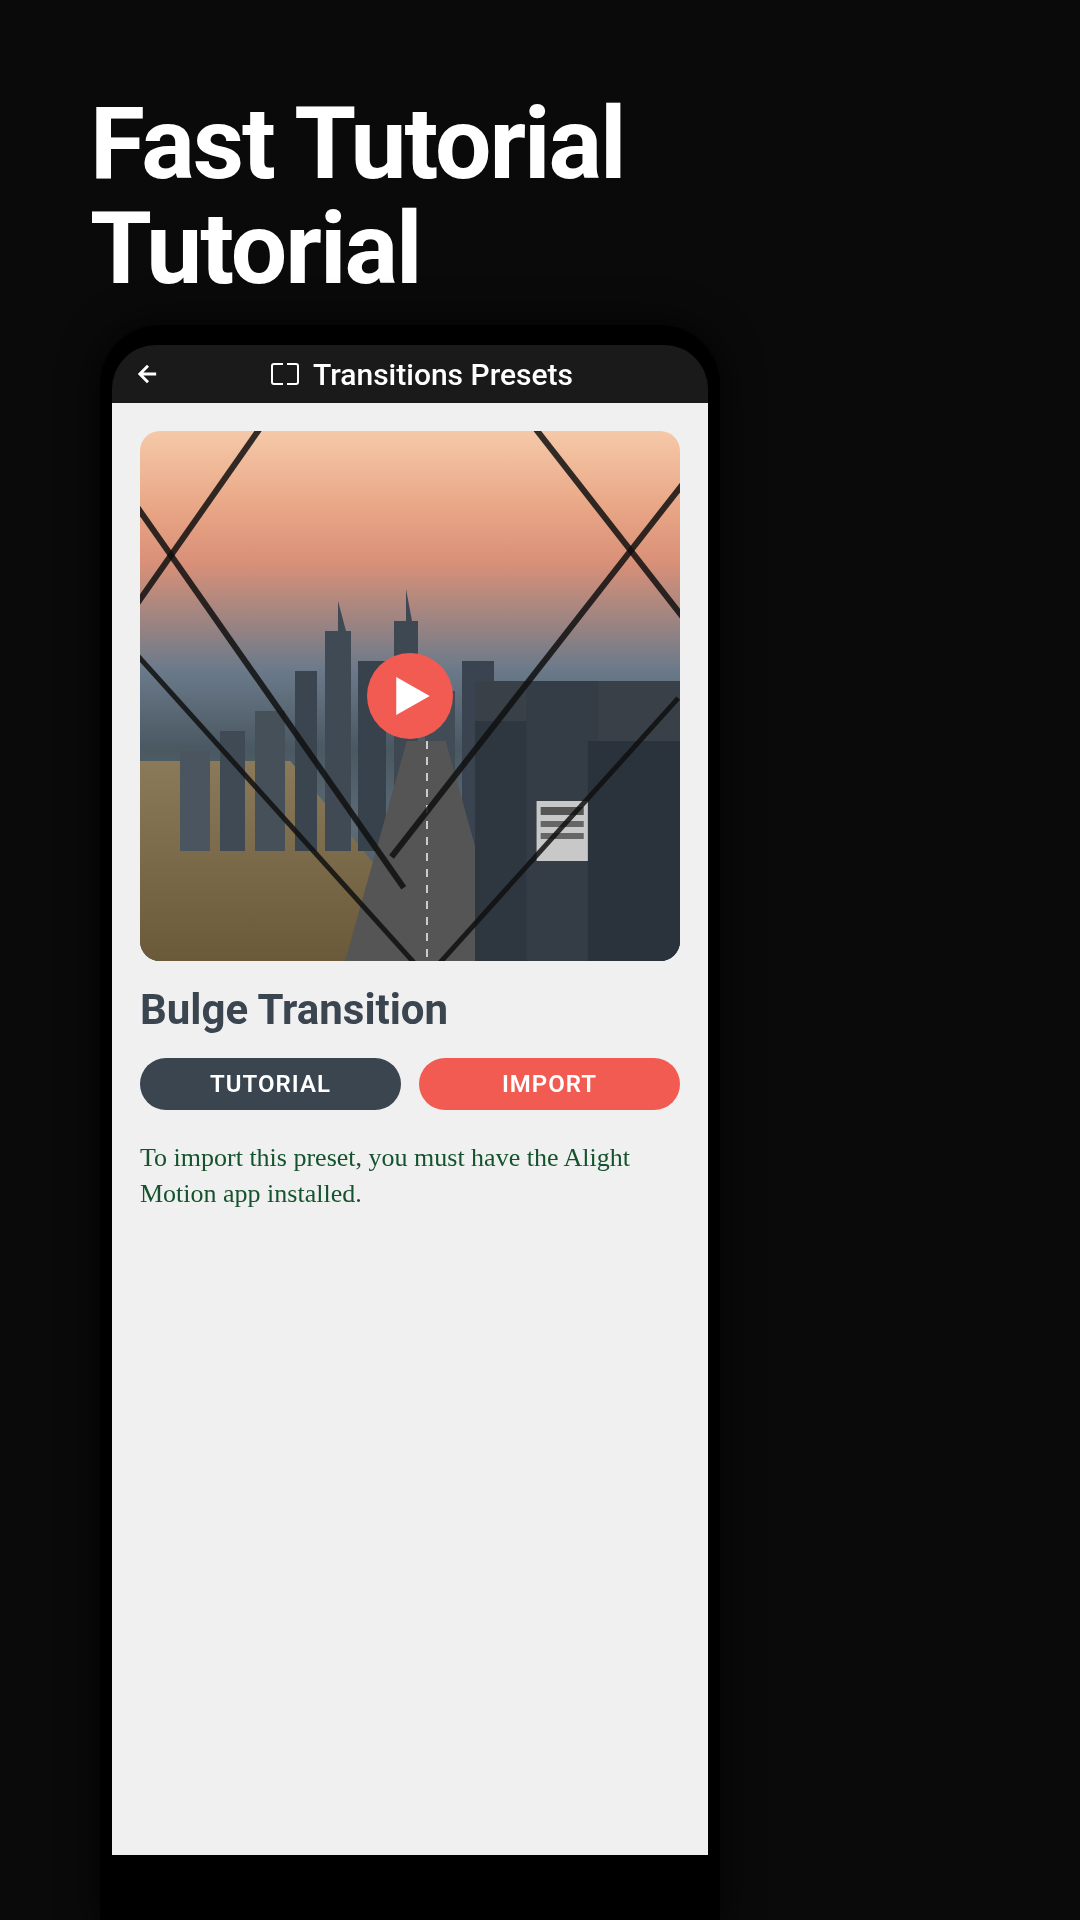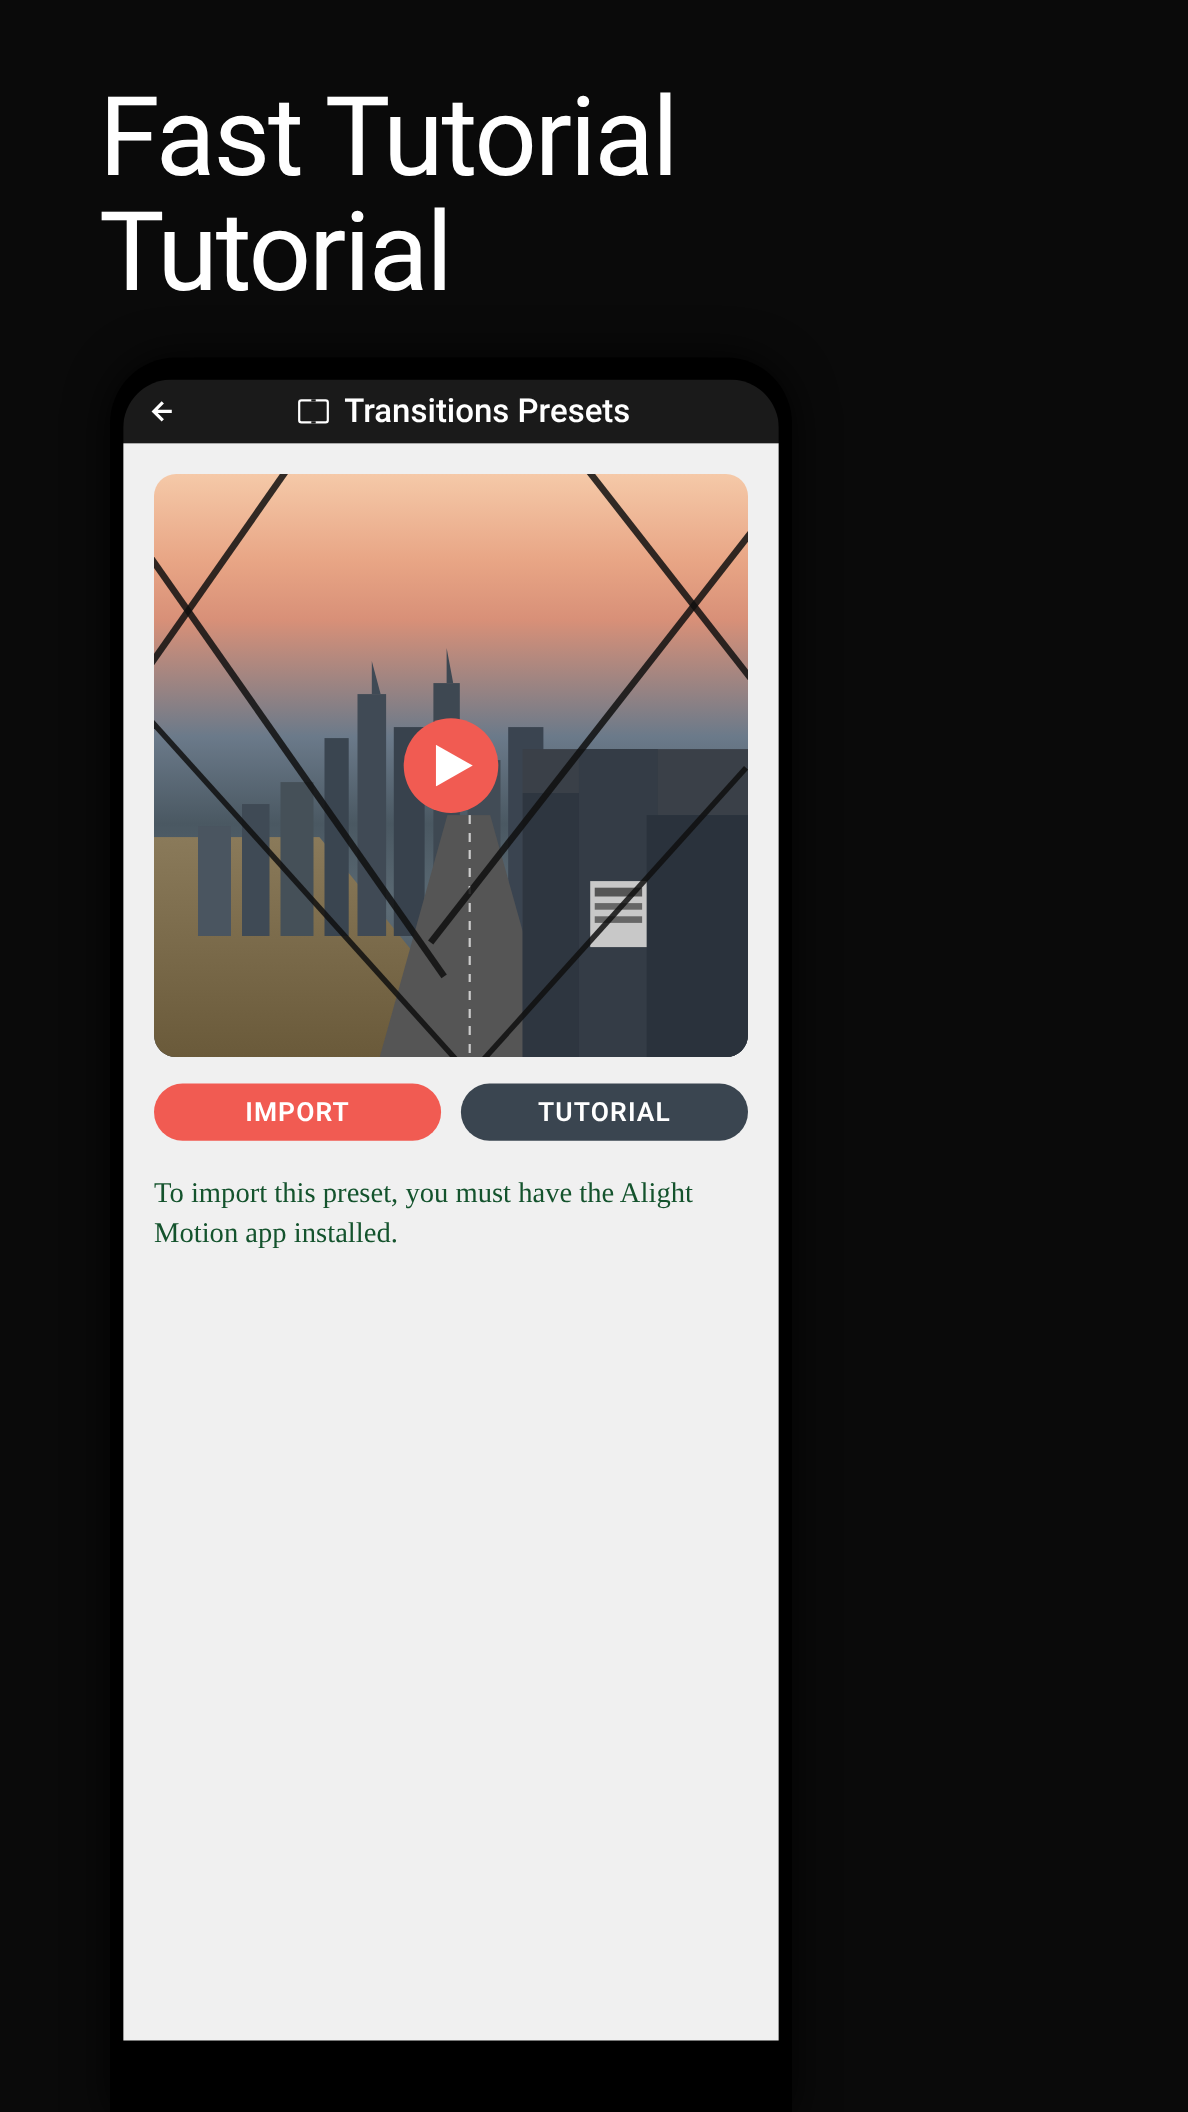--- a/index.html
+++ b/index.html
@@ -7,24 +7,24 @@
   width: 1080px;
   height: 1920px;
   background: #0a0a0a;
   font-family: -apple-system, BlinkMacSystemFont, 'Segoe UI', Roboto, sans-serif;
   overflow: hidden;
   position: relative;
 }
 
 .promo-heading {
   position: absolute;
-  top: 73px;
+  top: 91px;
   left: 90px;
   font-size: 100px;
-  font-weight: 400;
+  font-weight: 700;
   color: #fff;
   line-height: 1.05;
   letter-spacing: -2px;
 }
 
 .phone-frame {
   position: absolute;
   top: 325px;
   left: 100px;
   width: 620px;
@@ -318,23 +318,24 @@
         <div class="fence-line fl4"></div>
         <div class="fence-line fl5"></div>
         <div class="fence-line fl6"></div>
         <div class="play-btn">
           <svg width="34" height="38" viewBox="0 0 30 34" fill="#fff">
               <path d="M0 0 L30 17 L0 34 Z"></path>
             </svg>
         </div>
       </div>
 
+      <div class="preset-title">Bulge Transition</div>
 
       <div class="btn-row">
+        <div class="btn btn-tutorial">TUTORIAL</div>
         <div class="btn btn-import">IMPORT</div>
-        <div class="btn btn-tutorial">TUTORIAL</div>
       </div>
 
       <div class="info-text">To import this preset, you must have the Alight Motion app installed.</div>
     </div>
 
   </div>
 </div>
 
 </body></html>

